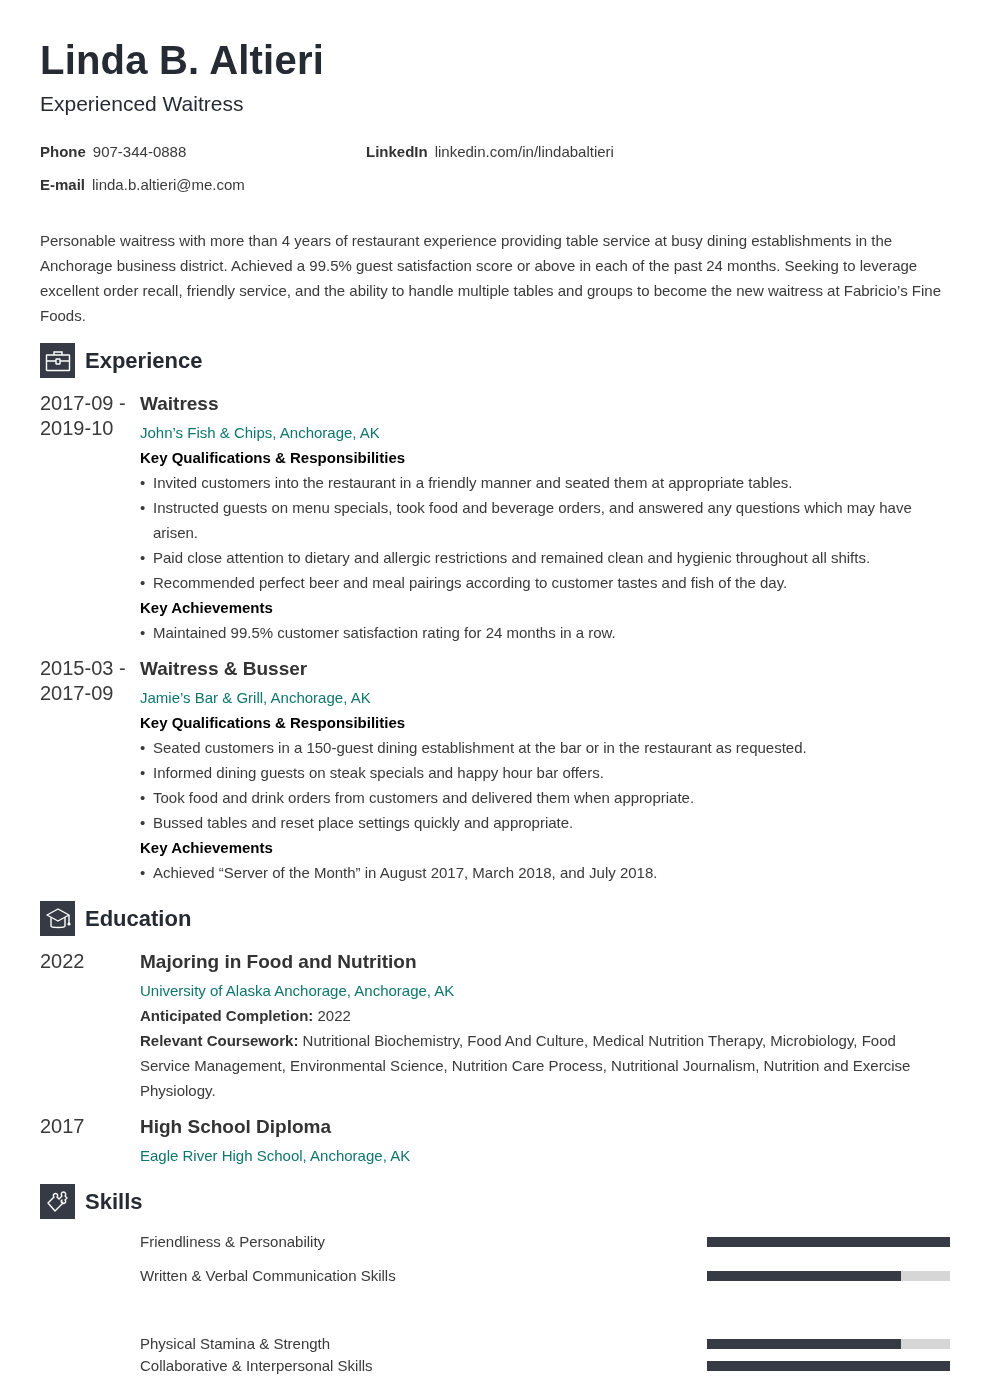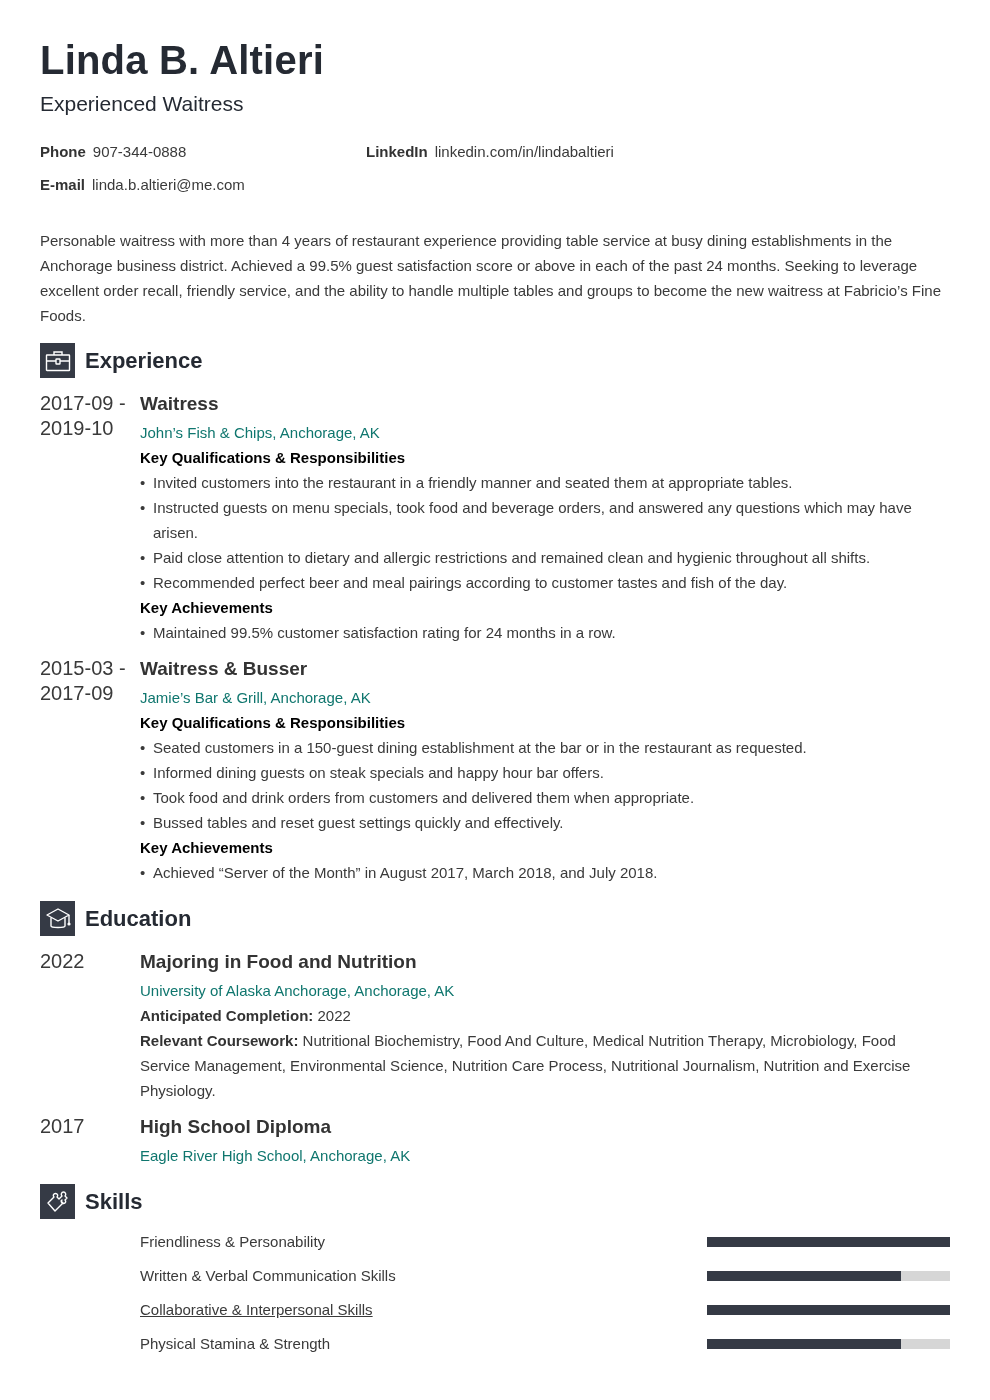--- a/index.html
+++ b/index.html
@@ -136,21 +136,21 @@
       <div>2017-09</div>
     </div>
     <div class="body">
       <div class="role">Waitress &amp; Busser</div>
       <div class="sub">Jamie’s Bar &amp; Grill, Anchorage, AK</div>
       <div class="kh">Key Qualifications &amp; Responsibilities</div>
       <ul class="bul">
         <li>Seated customers in a 150-guest dining establishment at the bar or in the restaurant as requested.</li>
         <li>Informed dining guests on steak specials and happy hour bar offers.</li>
         <li>Took food and drink orders from customers and delivered them when appropriate.</li>
-        <li>Bussed tables and reset guest settings quickly and effectively.</li>
+        <li>Bussed tables and reset place settings quickly and appropriate.</li>
       </ul>
       <div class="kh">Key Achievements</div>
       <ul class="bul">
         <li>Achieved “Server of the Month” in August 2017, March 2018, and July 2018.</li>
       </ul>
     </div>
   </div>
 
   <div class="section-head" style="top:901px;">
     <div class="section-icon">
@@ -202,21 +202,21 @@
     <div class="skill-bar">
         <div class="skill-fill" style="width: 100%;"></div>
       </div>
   </div>
   <div class="skill-row" style="top:1266px;">
     <span>Written &amp; Verbal Communication Skills</span>
     <div class="skill-bar">
         <div class="skill-fill" style="width: 80%;"></div>
       </div>
   </div>
-  <div class="skill-row" style="top:1300px;text-decoration:underline;">
+  <div class="skill-row" style="top:1356px;">
     <span>Collaborative &amp; Interpersonal Skills</span>
     <div class="skill-bar">
         <div class="skill-fill" style="width: 100%;"></div>
       </div>
   </div>
   <div class="skill-row" style="top:1334px;">
     <span>Physical Stamina &amp; Strength</span>
     <div class="skill-bar">
         <div class="skill-fill" style="width: 80%;"></div>
       </div>

